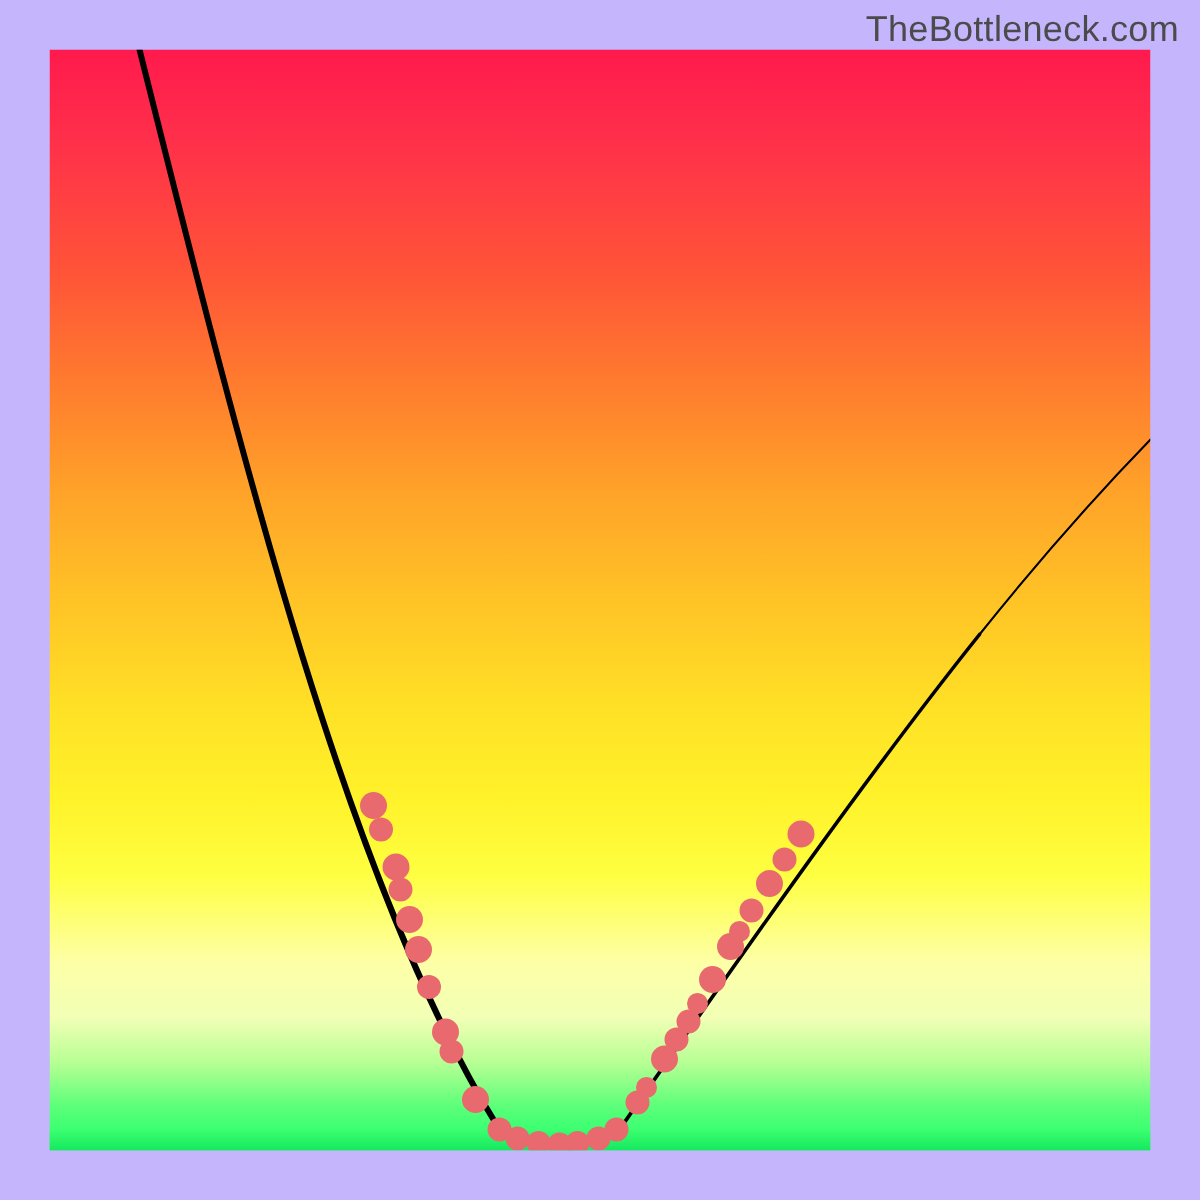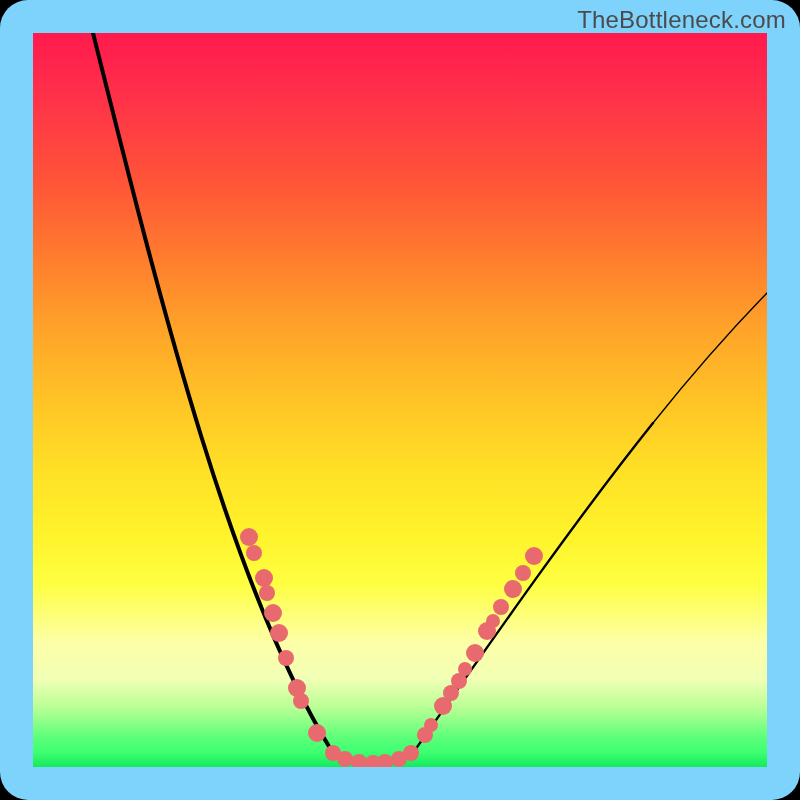--- a/index.html
+++ b/index.html
@@ -10,22 +10,21 @@
     background: #000;
     overflow: hidden;
     font-family: Arial, Helvetica, sans-serif;
   }
   .frame {
     position: absolute;
     top: 0;
     left: 0;
     width: 800px;
     height: 800px;
-    background: #7dd3fc;
-    border-radius: 28px;
+    background: #c4b5fd;
   }
   .plot-area {
     position: absolute;
     top: 33px;
     left: 33px;
     width: 734px;
     height: 734px;
     overflow: hidden;
   }
   .gradient-bg {

